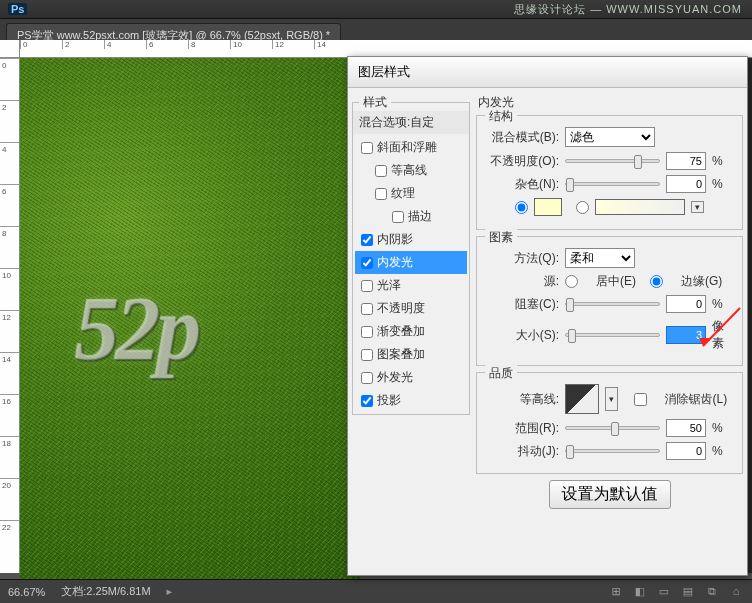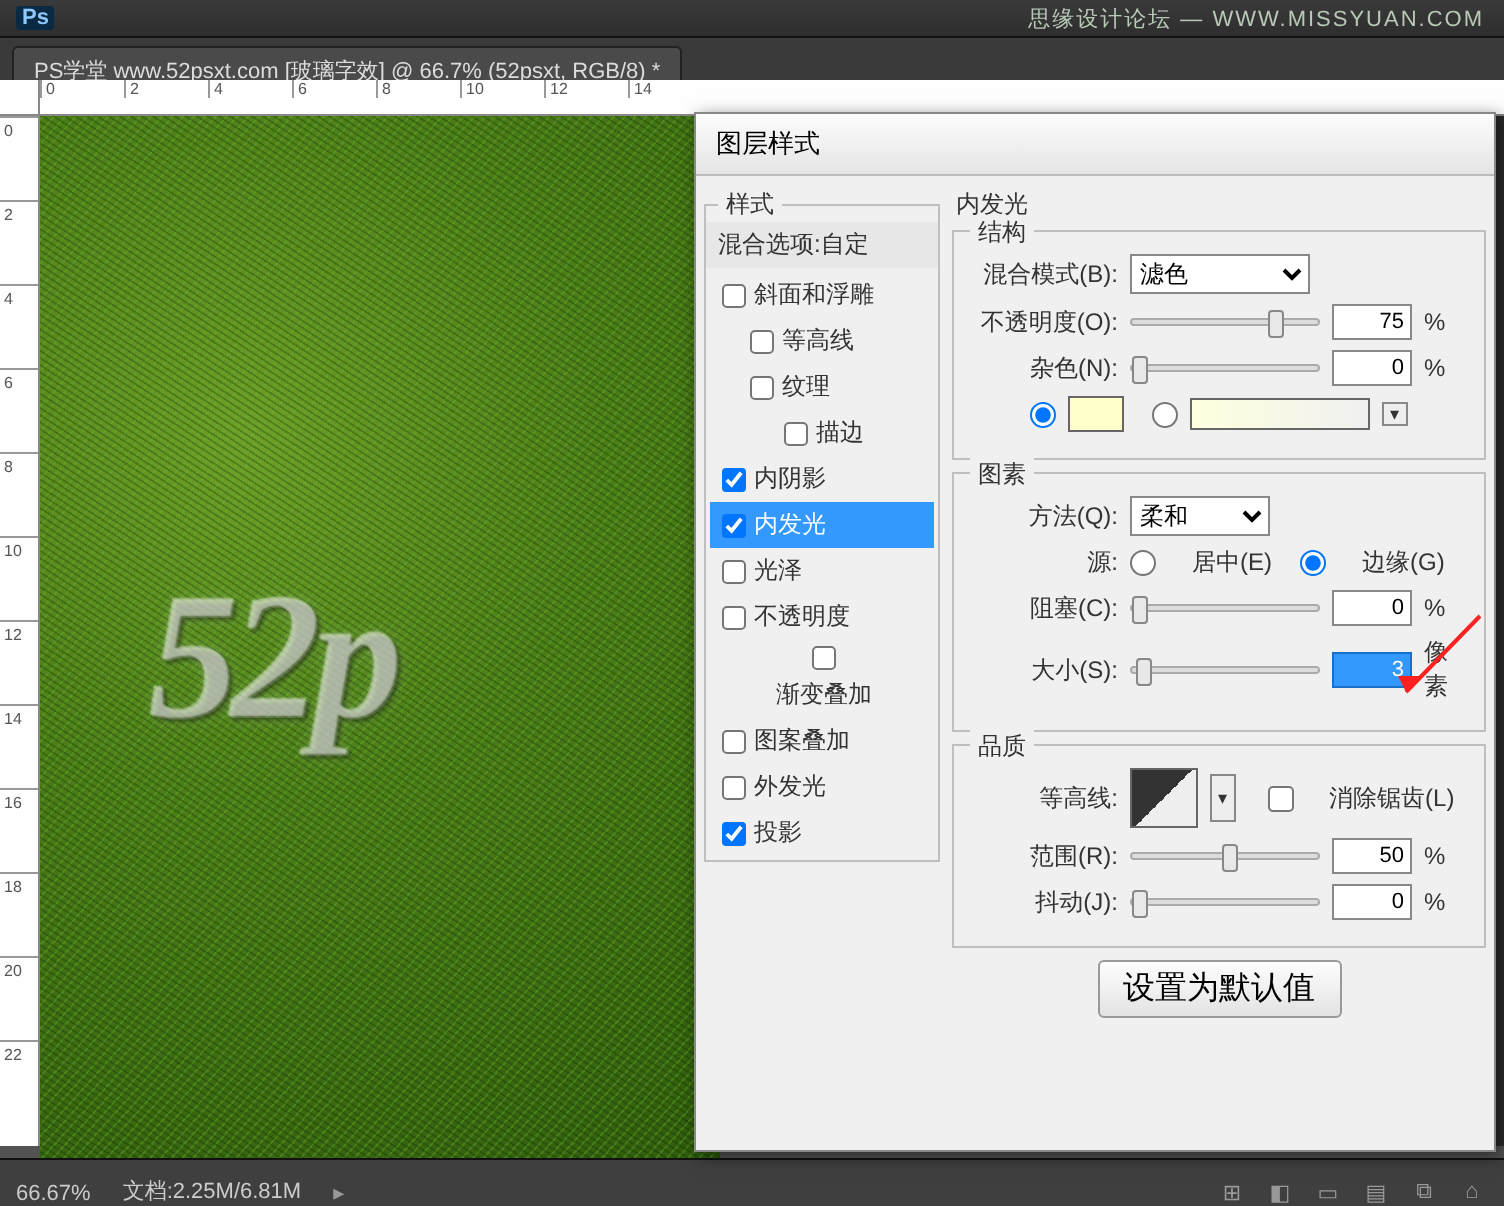--- a/index.html
+++ b/index.html
@@ -19,21 +19,21 @@
       repeating-linear-gradient(33deg, rgba(0,40,0,.25) 0 1px, transparent 1px 3px),
       repeating-linear-gradient(-48deg, rgba(100,180,40,.35) 0 1px, transparent 1px 4px),
       radial-gradient(circle at 30% 30%, #6fa028 0%, #4c7d18 40%, #2e5a0c 100%);
   }
   .glass-text { position:absolute; top:220px; left:55px; font-size:90px; font-weight:700; font-family: Georgia, serif;
     color: rgba(255,255,255,0.15); text-shadow:
       -1px -1px 1px rgba(255,255,255,.5),
       1px 1px 2px rgba(0,0,0,.45),
       0 0 8px rgba(255,255,255,.2);
     letter-spacing: -4px; font-style: italic;}
-  .statusbar { position: absolute; bottom: 0; left: 0; right: 0; height: 24px; background: #3f3f3f; border-top:1px solid #111; color:#ccc; font-size:11px; display:flex; align-items:flex-end; padding:0 8px; gap:16px;}
+  .statusbar { position: absolute; bottom: 0; left: 0; right: 0; height: 24px; background: #3f3f3f; border-top:1px solid #111; color:#ccc; font-size:11px; display:flex; align-items:center; padding:0 8px; gap:16px;}
   .statusbar .icons { margin-left:auto; display:flex; gap:8px; color:#999; }
   .statusbar .icons span{ width:16px; text-align:center;}
 
   
   .dialog { position: absolute; top: 56px; left: 347px; width: 401px; height: 520px; background: #f0f0f0; border: 1px solid #888; box-shadow: 2px 2px 8px rgba(0,0,0,.5); display:flex; flex-direction:column;}
   .dlg-title { background: linear-gradient(#fdfdfd,#e4e4e4); padding: 6px 10px; font-size: 13px; border-bottom: 1px solid #bbb; }
   .dlg-body { flex:1; display:flex; padding:6px 4px; gap:6px; font-size:12px; color:#333;}
   .styles-col { width: 118px; }
   .fieldset { border: 1px solid #bfbfbf; margin-bottom:4px;}
   .fieldset > legend { font-size: 12px; padding: 0 4px; margin-left:6px;}
@@ -146,21 +146,21 @@
               <span>内发光</span>
             </div>
             <div class="style-item" style="padding-left: 6px;">
               <input type="checkbox" style="">
               <span>光泽</span>
             </div>
             <div class="style-item" style="padding-left: 6px;">
               <input type="checkbox" style="">
               <span>不透明度</span>
             </div>
-            <div class="style-item" style="padding-left: 6px; flex-direction: column;">
+            <div class="style-item" style="padding-left: 6px;">
               <input type="checkbox" style="">
               <span>渐变叠加</span>
             </div>
             <div class="style-item" style="padding-left: 6px;">
               <input type="checkbox" style="">
               <span>图案叠加</span>
             </div>
             <div class="style-item" style="padding-left: 6px;">
               <input type="checkbox" style="">
               <span>外发光</span>

